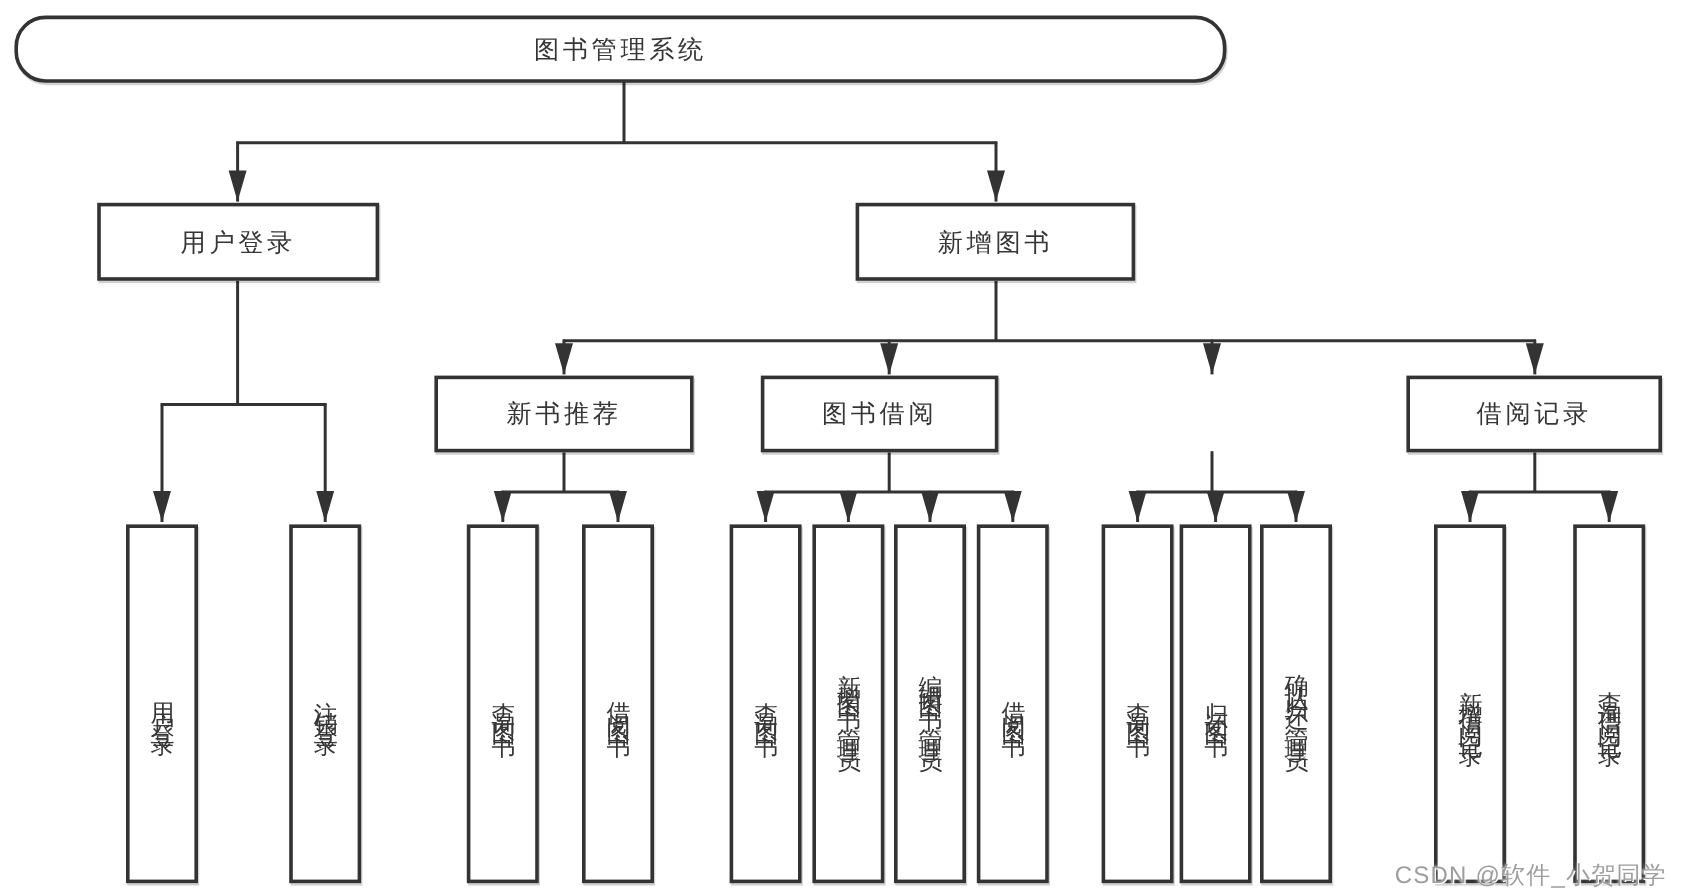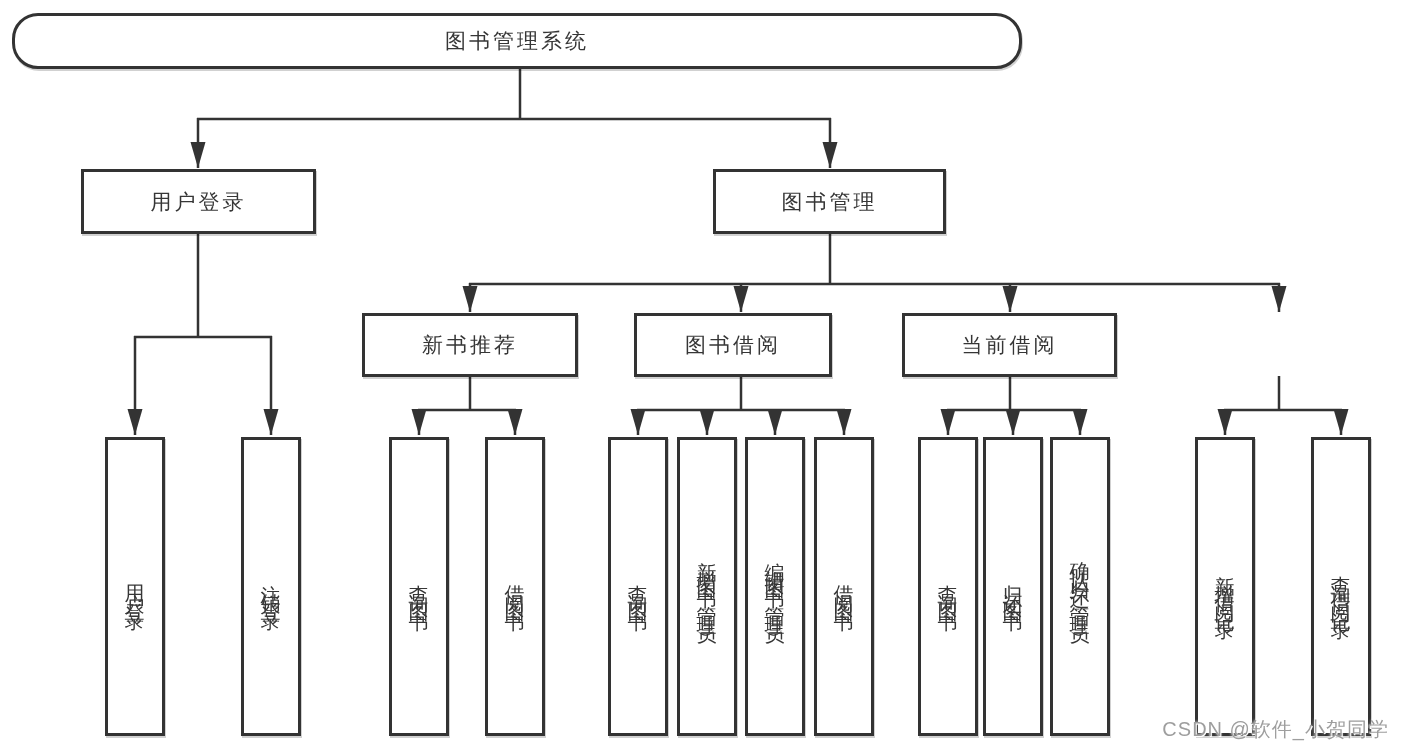--- a/index.html
+++ b/index.html
@@ -157,25 +157,25 @@
       <line x1="1279" y1="376" x2="1279" y2="410"></line>
       <line x1="1224" y1="410" x2="1342" y2="410"></line>
       <line x1="1225" y1="409" x2="1225" y2="435" marker-end="url(#arrow)"></line>
       <line x1="1341" y1="409" x2="1341" y2="435" marker-end="url(#arrow)"></line>
     </g>
   </svg>
 
   <div class="node root h-label">图书管理系统</div>
 
   <div class="node lvl2 h-label" id="n-user-login">用户登录</div>
-  <div class="node lvl2 h-label" id="n-book-mgmt">图书管理</div>
+  <div class="node lvl2 h-label" id="n-book-mgmt">新增图书</div>
 
   <div class="node lvl3 h-label" id="n-new-books">新书推荐</div>
   <div class="node lvl3 h-label" id="n-book-borrow">图书借阅</div>
-  <div class="node lvl3 h-label" id="n-cur-borrow">当前借阅</div>
+  <div class="node lvl3 h-label" id="n-rec-borrow">借阅记录</div>
 
   <div class="node leaf" id="lf1">用户登录</div>
   <div class="node leaf" id="lf2">注销登录</div>
 
   <div class="node leaf" id="lf3">查询图书</div>
   <div class="node leaf" id="lf4">借阅图书</div>
 
   <div class="node leaf" id="lf5">查询图书</div>
   <div class="node leaf" id="lf6">新增图书（管理员）</div>
   <div class="node leaf" id="lf7">编辑图书（管理员）</div>

